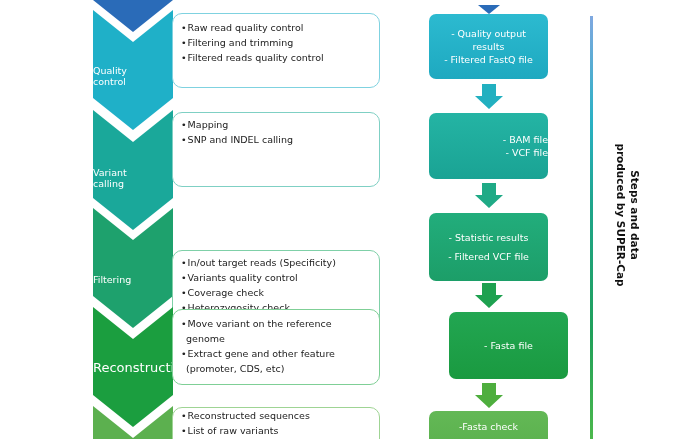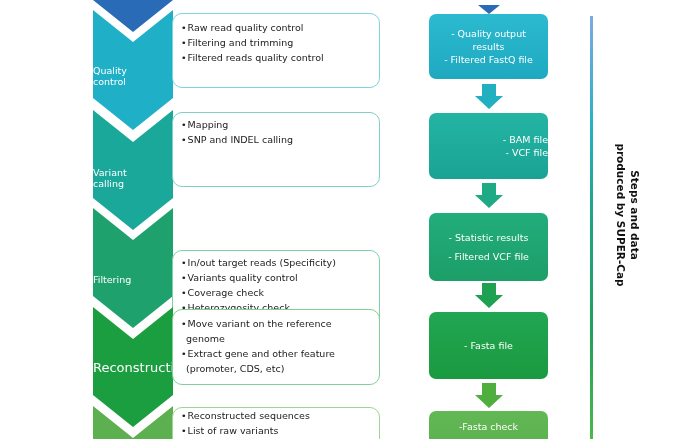--- a/index.html
+++ b/index.html
@@ -107,21 +107,21 @@
       <polygon points="0,0 40,32 80,0 80,88 40,120 0,88" fill="#1b9e3f"></polygon>
     </svg>
 </div>
 <div class="step-label" style="top:360px;font-size:13px;">Reconstruction</div>
 <div class="desc-box" style="top:309px;height:76px;border-color:#7fcf96;padding-top:6px;">
   <ul>
     <li>Move variant on the reference genome</li>
     <li>Extract gene and other feature (promoter, CDS, etc)</li>
   </ul>
 </div>
-<div class="out-box" style="top:312px;height:67px;background:linear-gradient(#22a652,#1a9a40);">
+<div class="out-box" style="top:312px;height:67px;background:linear-gradient(#22a652,#1a9a40);margin-left:20px;">
   <div>- Fasta file</div>
 </div>
 <div class="arrow" style="top:383px;height:25px;">
   <svg width="30" height="25" viewBox="0 0 30 25">
       <polygon points="8,0 22,0 22,12 29,12 15,25 1,12 8,12" fill="#4eae3e"></polygon>
     </svg>
 </div>
 
 <div class="chev" style="top:406px;height:120px;">
   <svg width="80" height="120" viewBox="0 0 80 120">

